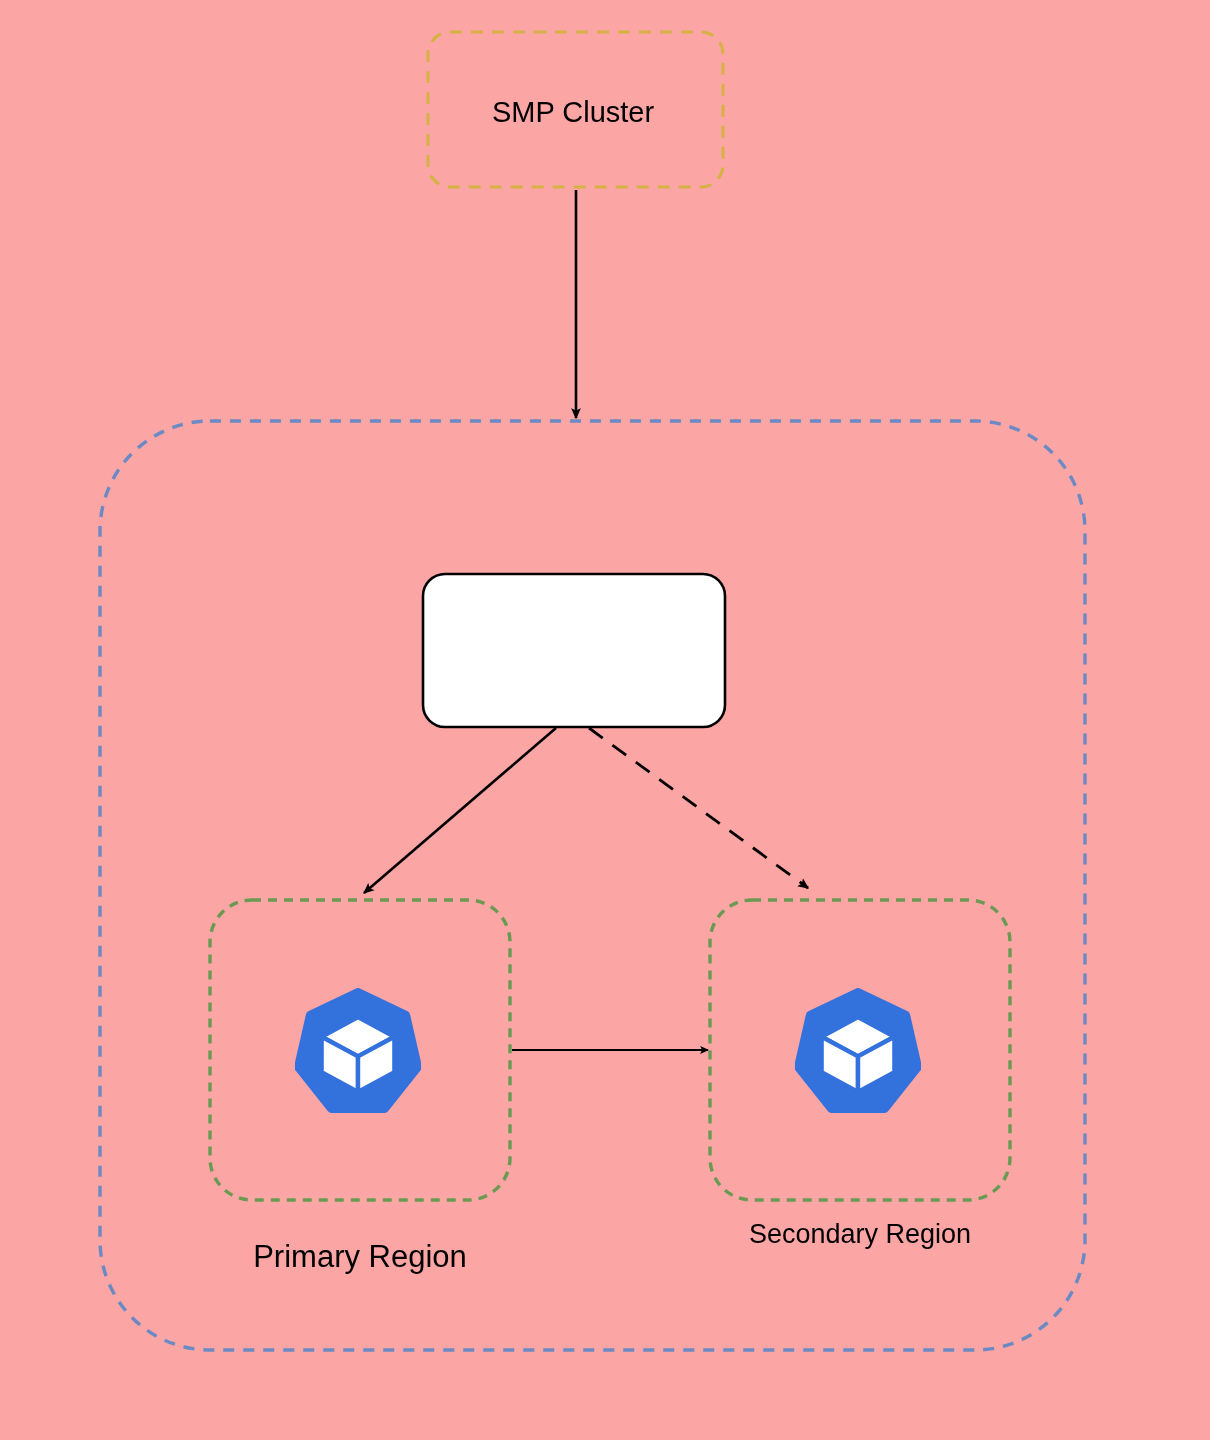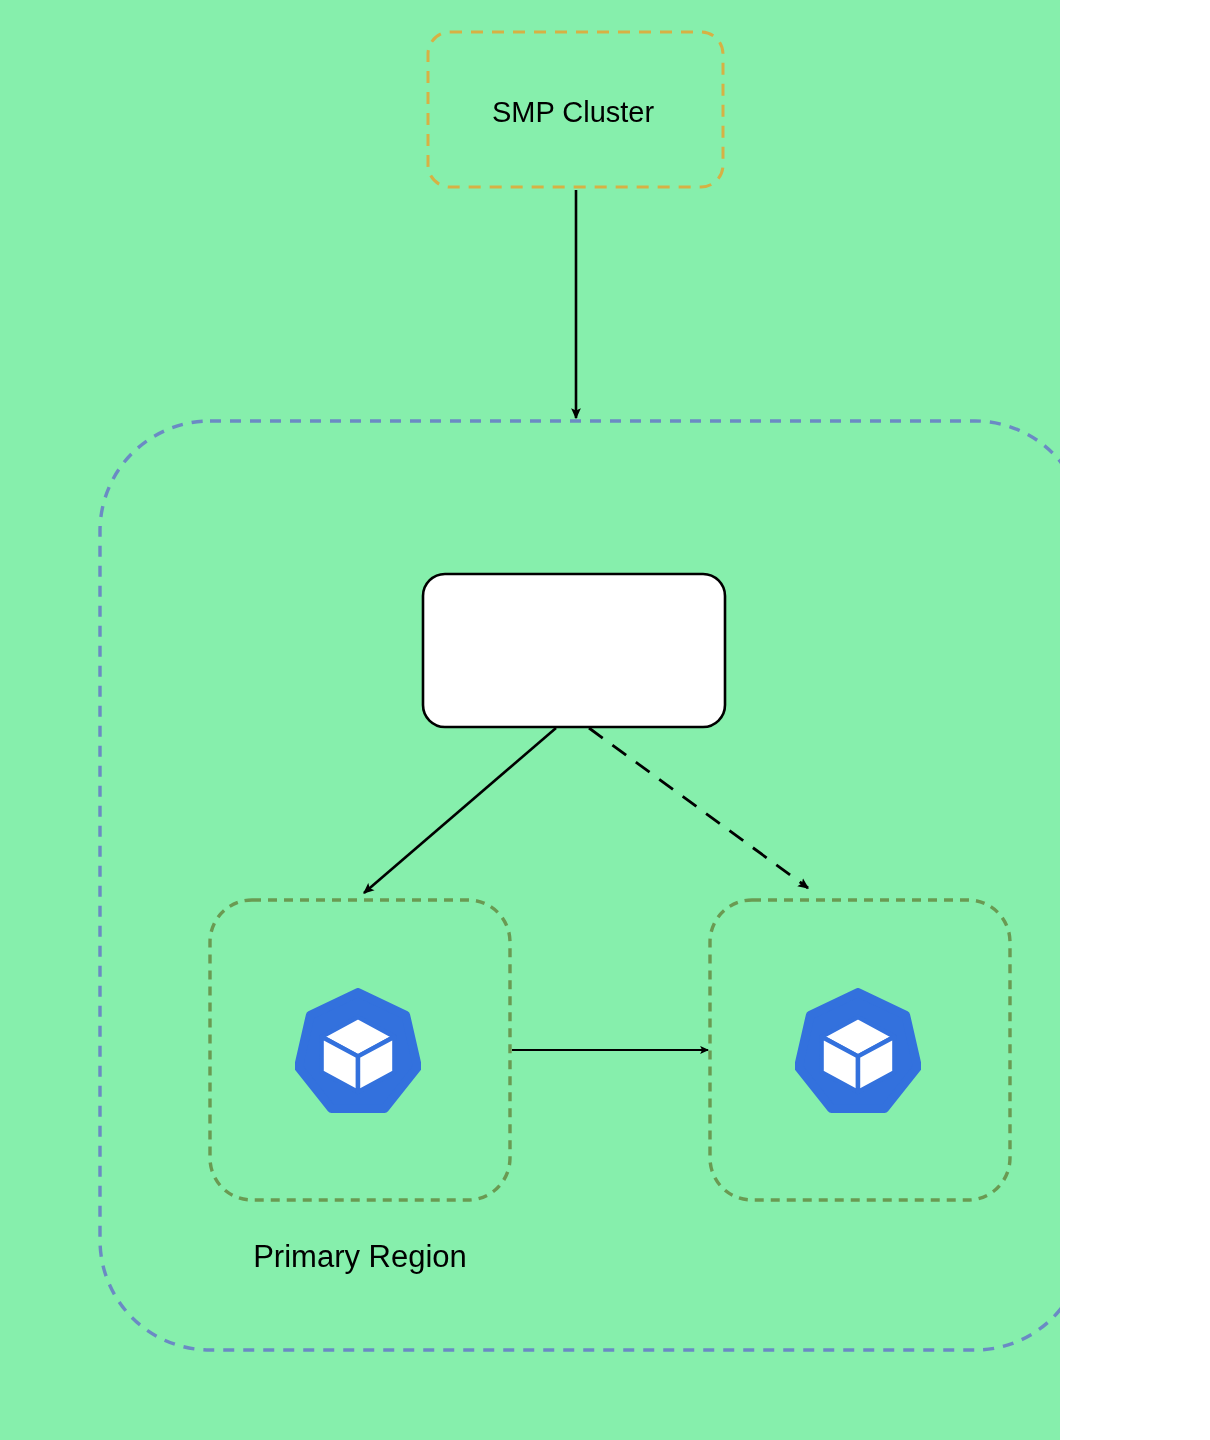--- a/index.html
+++ b/index.html
@@ -6,23 +6,23 @@
     margin: 0;
     padding: 0;
     background: #ffffff;
   }
   body {
     font-family: "Liberation Sans", sans-serif;
     -webkit-font-smoothing: antialiased;
   }
   #canvas {
     position: relative;
-    width: 1060px;
+    width: 1210px;
     height: 1440px;
-    background: #86efac;
+    background: #fca5a5;
     overflow: hidden;
   }
   svg.layer {
     position: absolute;
     left: 0;
     top: 0;
     width: 1210px;
     height: 1440px;
     overflow: visible;
   }
@@ -119,14 +119,15 @@
     <path d="M64 29.5 L101 49.5 L64 69.5 L27 49.5 Z" fill="#ffffff" stroke="#3371dd" stroke-width="4.5" stroke-linejoin="round"></path>
     <path d="M27 49.5 L64 69.5 L64 105.5 L27 85.5 Z" fill="#ffffff" stroke="#3371dd" stroke-width="4.5" stroke-linejoin="round"></path>
     <path d="M101 49.5 L101 85.5 L64 105.5 L64 69.5 Z" fill="#ffffff" stroke="#3371dd" stroke-width="4.5" stroke-linejoin="round"></path>
   </svg>
 
   <div class="node-label" id="smp-label">SMP Cluster</div>
 
 
   <div class="node-label" id="primary-caption">Primary Region</div>
 
+  <div class="node-label" id="secondary-caption">Secondary Region</div>
 
 </div>
 
 </body></html>

